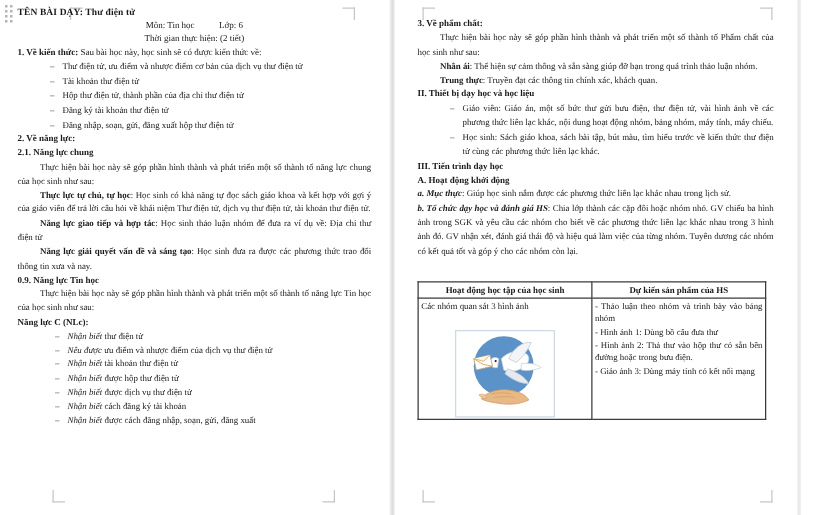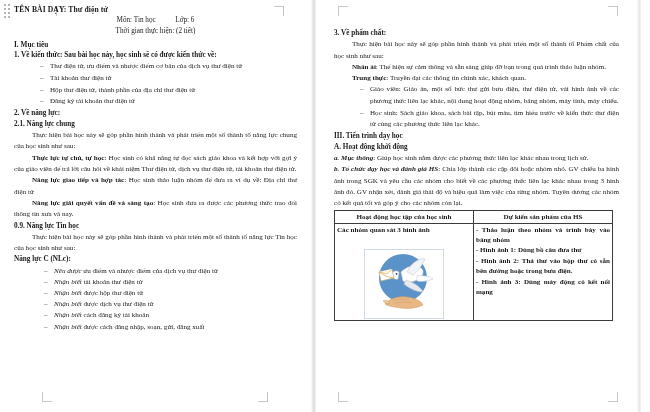--- a/index.html
+++ b/index.html
@@ -40,21 +40,21 @@
     box-sizing: border-box;
   }
   .page.left  { left: 0px;   width: 311px; }
   .page.right { left: 316px; width: 321px; }
 
   .content {
     position: absolute;
     box-sizing: border-box;
   }
   .page.left .content  { left: 14px; top: 4px;  width: 283px; }
-  .page.right .content { left: 18px; top: 28px; width: 285px; }
+  .page.right .content { left: 18px; top: 14px; width: 285px; }
 
   
   .cmark {
     position: absolute;
     width: 9px;
     height: 9px;
     border: 0 solid #c6c6c6;
   }
   .cmark.tl { border-left-width: 1px; border-top-width: 1px; }
   .cmark.tr { border-right-width: 1px; border-top-width: 1px; }
@@ -136,39 +136,38 @@
   ul.dash.ind1 { margin-left: 24px; }
   ul.dash.ind2 { margin-left: 28px; }
   ul.dash.tight li { line-height: 11.2px; }
   ul.dash.hang li { padding-left: 12px; }
   ul.dash.hang li .t { display: block; text-align: justify; }
 
   
   table.act {
     border-collapse: collapse;
     width: 279px;
-    margin-top: 0;
+    margin-top: 18px;
     table-layout: fixed;
   }
   table.act td, table.act th {
     border: 1px solid #3b3b3b;
     vertical-align: top;
     padding: 1px 2px 1px 2px;
   }
   table.act th {
     text-align: center;
     font-weight: bold;
     font-size: 7.1px;
     line-height: 10px;
     padding: 1px 2px;
   }
   table.act td {
     font-size: 7.05px;
     line-height: 10.4px;
-    font-weight: bold;
   }
   td.cell-left  { width: 158px; height: 86px; }
   td.cell-right { width: 119px; }
   td.cell-right .it { display: block; text-align: justify; }
 
   
   .illus {
     position: relative;
     margin: 14px auto 0 auto;
     width: 78px;
@@ -206,31 +205,31 @@
     <div class="content">
 
       <p class="ttl">TÊN BÀI DẠY: Thư điện tử</p>
       <p class="sub">
         <span>Môn: Tin học</span>
         <span class="sp"></span>
         <span>Lớp: 6</span>
       </p>
       <p class="sub">Thời gian thực hiện: (2 tiết)</p>
 
-      <p class="h1" style="margin-top:2px">I. Mục tiêu</p>
 
       <p class="h2">
-        <span>1. Về kiến thức:</span><span style="font-weight:bold"> Sau bài học này, học sinh sẽ có được kiến thức về:</span>
+        <span>1. Về kiến thức:</span><span style="font-weight:normal"> Sau bài học này, học sinh sẽ có được kiến thức về:</span>
       </p>
 
       <ul class="dash ind1">
         <li>Thư điện tử, ưu điểm và nhược điểm cơ bản của dịch vụ thư điện tử</li>
         <li>Tài khoản thư điện tử</li>
         <li>Hộp thư điện tử, thành phần của địa chỉ thư điện tử</li>
         <li>Đăng ký tài khoản thư điện tử</li>
+        <li>Đăng nhập, soạn, gửi, đăng xuất hộp thư điện tử</li>
       </ul>
 
       <p class="h2" style="margin-top:0">2. Về năng lực:</p>
       <p class="h2">2.1. Năng lực chung</p>
       <p class="body">Thực hiện bài học này sẽ góp phần hình thành và phát triển một số thành tố năng lực chung của học sinh như sau:</p>
 
       <p class="body">
         <span class="lead">Thực lực tự chủ, tự học</span><span>: Học sinh có khả năng tự đọc sách giáo khoa và kết hợp với gợi ý của giáo viên để trả lời câu hỏi về khái niệm Thư điện tử, dịch vụ thư điện tử, tài khoản thư điện tử.</span>
       </p>
 
@@ -240,20 +239,21 @@
 
       <p class="body">
         <span class="lead">Năng lực giải quyết vấn đề và sáng tạo</span><span>: Học sinh đưa ra được các phương thức trao đổi thông tin xưa và nay.</span>
       </p>
 
       <p class="h2">0.9. Năng lực Tin học</p>
       <p class="body">Thực hiện bài học này sẽ góp phần hình thành và phát triển một số thành tố năng lực Tin học của học sinh như sau:</p>
       <p class="h2">Năng lực C (NLc):</p>
 
       <ul class="dash ind2 tight">
+        <li><span class="ital">Nhận biết</span><span> thư điện tử</span></li>
         <li><span class="ital">Nêu được</span><span> ưu điểm và nhược điểm của dịch vụ thư điện tử</span></li>
         <li><span class="ital">Nhận biết</span><span> tài khoản thư điện tử</span></li>
         <li><span class="ital">Nhận biết</span><span> được hộp thư điện tử</span></li>
         <li><span class="ital">Nhận biết</span><span> được dịch vụ thư điện tử</span></li>
         <li><span class="ital">Nhận biết</span><span> cách đăng ký tài khoản</span></li>
         <li><span class="ital">Nhận biết</span><span> được cách đăng nhập, soạn, gửi, đăng xuất</span></li>
       </ul>
 
     </div>
   </div>
@@ -271,36 +271,37 @@
       <p class="body">Thực hiện bài học này sẽ góp phần hình thành và phát triển một số thành tố Phẩm chất của học sinh như sau:</p>
 
       <p class="body">
         <span class="lead">Nhân ái</span><span>: Thể hiện sự cảm thông và sẵn sàng giúp đỡ bạn trong quá trình thảo luận nhóm.</span>
       </p>
 
       <p class="body">
         <span class="lead">Trung thực</span><span>: Truyền đạt các thông tin chính xác, khách quan.</span>
       </p>
 
+      <p class="h2">II. Thiết bị dạy học và học liệu</p>
 
       <ul class="dash ind1 hang">
         <li>
             <span class="t">Giáo viên: Giáo án, một số bức thư gửi bưu điện, thư điện tử, vài hình ảnh về các phương thức liên lạc khác, nội dung hoạt động nhóm, bảng nhóm, máy tính, máy chiếu.</span>
           </li>
         <li>
             <span class="t">Học sinh: Sách giáo khoa, sách bài tập, bút màu, tìm hiểu trước về kiến thức thư điện tử cùng các phương thức liên lạc khác.</span>
           </li>
       </ul>
 
       <p class="h2">III. Tiến trình dạy học</p>
       <p class="h2">A. Hoạt động khởi động</p>
 
       <p class="body noind">
         <span class="ital-b">a.</span>
-        <span class="ital-b">Mục thông</span><span>: Giúp học sinh nắm được các phương thức liên lạc khác nhau trong lịch sử.</span>
+        <span class="ital-b">Mục thực</span><span>: Giúp học sinh nắm được các phương thức liên lạc khác nhau trong lịch sử.</span>
       </p>
 
       <p class="body noind">
         <span class="ital-b">b.</span>
         <span class="ital-b">Tổ chức dạy học và đánh giá HS</span><span>: Chia lớp thành các cặp đôi hoặc nhóm nhỏ. GV chiếu ba hình ảnh trong SGK và yêu cầu các nhóm cho biết về các phương thức liên lạc khác nhau trong 3 hình ảnh đó. GV nhận xét, đánh giá thái độ và hiệu quả làm việc của từng nhóm. Tuyên dương các nhóm có kết quả tốt và góp ý cho các nhóm còn lại.</span>
       </p>
 
       <table class="act">
         <tbody>
             <tr>
@@ -333,21 +334,21 @@
                 <path d="M28 50 C33 49 39 49 44 50" fill="none" stroke="#cf9a62" stroke-width="0.5"></path>
                 <path d="M30 53 C36 52 42 52 47 53" fill="none" stroke="#cf9a62" stroke-width="0.5"></path>
                 <path d="M24 52 C22 50 20 50 18 51 C20 53 22 54 24 54 Z" fill="#f0c998" stroke="#cf9a62" stroke-width="0.5"></path>
               </svg>
             </div>
           </td>
           <td class="cell-right">
             <span class="it">- Thảo luận theo nhóm và trình bày vào bảng nhóm</span>
             <span class="it">- Hình ảnh 1: Dùng bồ câu đưa thư</span>
             <span class="it">- Hình ảnh 2: Thả thư vào hộp thư có sẵn bên đường hoặc trong bưu điện.</span>
-            <span class="it">- Hình ảnh 3: Dùng máy động có kết nối mạng</span>
+            <span class="it">- Giáo ảnh 3: Dùng máy tính có kết nối mạng</span>
           </td>
         </tr>
       </tbody>
         </table>
 
     </div>
   </div>
 
 </div>
 

